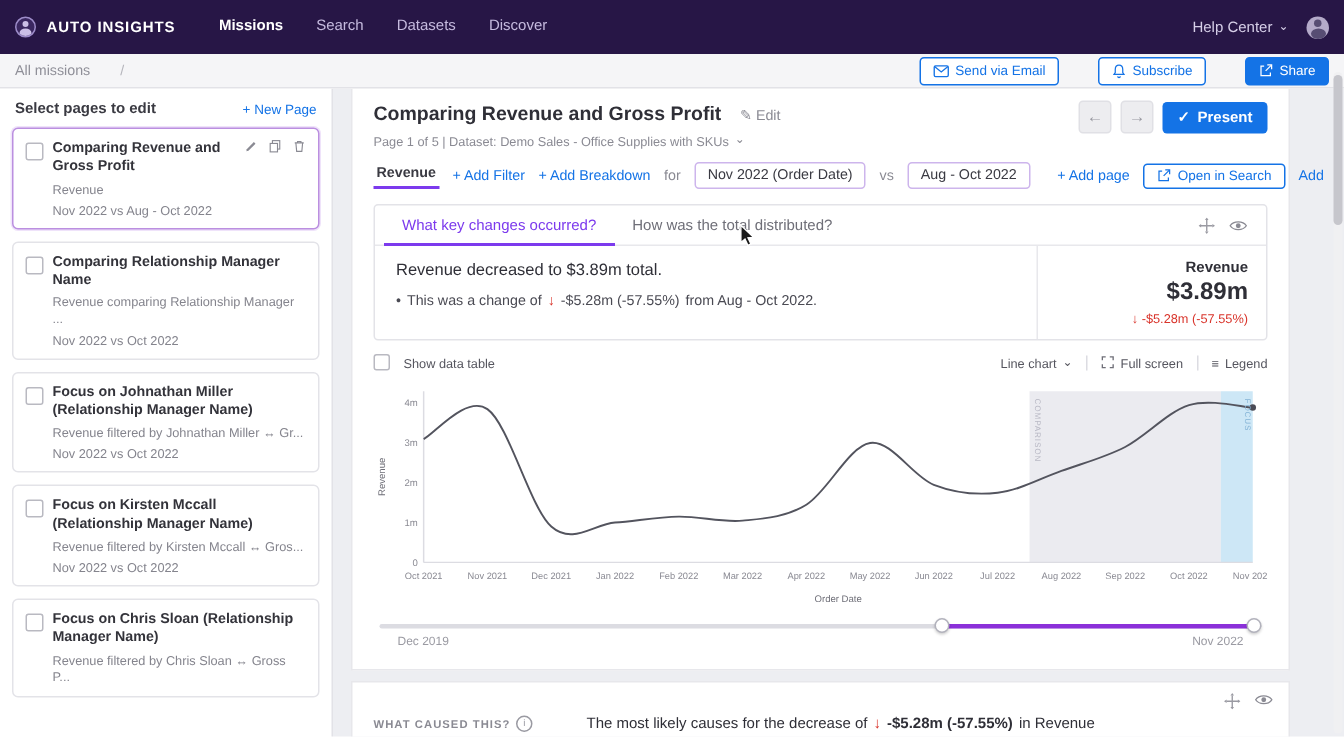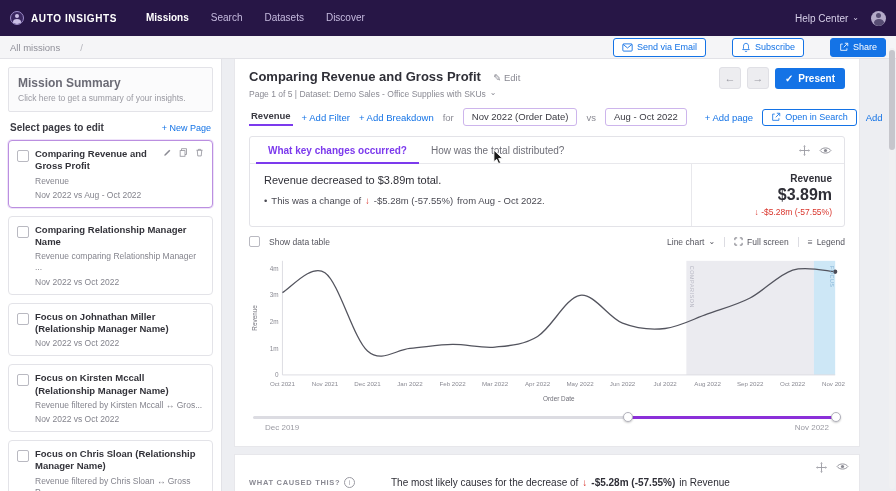--- a/index.html
+++ b/index.html
@@ -75,21 +75,21 @@
   .metric-pill{color:#3a3a42;font-weight:bold;padding:2px 2px 3px;border-bottom:2px solid #7c3aed;cursor:pointer}
   .link-blue{color:#1473e6;cursor:pointer}
   .muted{color:#8a8a93}
   .chip{border:1px solid #cdb5ec;border-radius:3px;padding:2px 8px 3px;color:#3a3a42;cursor:pointer}
   .ois-btn{border:1px solid #1473e6;color:#1473e6;border-radius:3px;padding:2px 8px 3px;display:flex;align-items:center;gap:4px;font-size:9px;cursor:pointer}
   .add-label{color:#1473e6;cursor:pointer}
 
   .insight-card{margin-top:10px;border:1px solid #e3e3e8;border-radius:3px}
   .tabs{display:flex;align-items:center;border-bottom:1px solid #e8e8ec;padding:0 6px}
   .tab{font-size:10px;padding:8px 12px 6px;color:#6f6f78;border-bottom:2px solid transparent;margin-bottom:-1px;cursor:pointer}
-  .tab.active{color:#7c3aed;font-weight:bold;border-bottom-color:#7c3aed}
+  .tab.active{color:#7c3aed;font-weight:normal;border-bottom-color:#7c3aed}
   .corner-icons{display:flex;gap:9px;padding-right:6px;align-items:center}
   .insight-row{display:flex}
   .insight-body{flex:1;padding:10px 14px}
   .headline{font-size:11px;color:#2f2f37}
   .bullet-line{font-size:9.5px;color:#4a4a53;margin-top:9px;display:flex;align-items:center;gap:4px}
   .red{color:#d9342b}
   .kpi{width:128px;flex:none;border-left:1px solid #e8e8ec;padding:9px 12px;text-align:right}
   .kpi-label{font-size:10px;font-weight:bold;color:#2f2f37}
   .kpi-value{font-size:16px;font-weight:bold;color:#2f2f37;margin-top:2px}
   .kpi-delta{font-size:8.5px;color:#d9342b;margin-top:3px}
@@ -171,24 +171,20 @@
         <path d="M7 1.5 H10.5 V5" stroke="currentColor" fill="none"></path>
         <line x1="10.3" y1="1.7" x2="5.7" y2="6.3" stroke="currentColor"></line>
       </svg>
     <span>Share</span>
   </span>
 </div>
 
 <div class="shell">
 
   <div class="sidebar">
-    <div class="summary-box">
-      <div class="summary-title">Mission Summary</div>
-      <div class="summary-sub">Click here to get a summary of your insights.</div>
-    </div>
     <div class="select-row">
       <span class="select-label">Select pages to edit</span>
       <span class="newpage-link">+ New Page</span>
     </div>
     <div id="page-list">
         <div class="page-card selected">
     <span class="cb"></span>
     <div class="pc-actions">
       <span class="icon-btn">
               <svg width="9" height="9" viewBox="0 0 12 12">
@@ -216,20 +212,21 @@
     <span class="cb"></span>
 
     <div class="pc-title">Comparing Relationship Manager Name</div>
     <div class="pc-desc">Revenue comparing Relationship Manager ...</div>
     <div class="pc-period">Nov 2022 vs Oct 2022</div>
   </div>
         <div class="page-card">
     <span class="cb"></span>
 
     <div class="pc-title">Focus on Johnathan Miller (Relationship Manager Name)</div>
+    <div class="pc-desc">Revenue filtered by Johnathan Miller ↔ Gr...</div>
     <div class="pc-period">Nov 2022 vs Oct 2022</div>
   </div>
         <div class="page-card">
     <span class="cb"></span>
 
     <div class="pc-title">Focus on Kirsten Mccall (Relationship Manager Name)</div>
     <div class="pc-desc">Revenue filtered by Kirsten Mccall ↔ Gros...</div>
     <div class="pc-period">Nov 2022 vs Oct 2022</div>
   </div>
         <div class="page-card">

